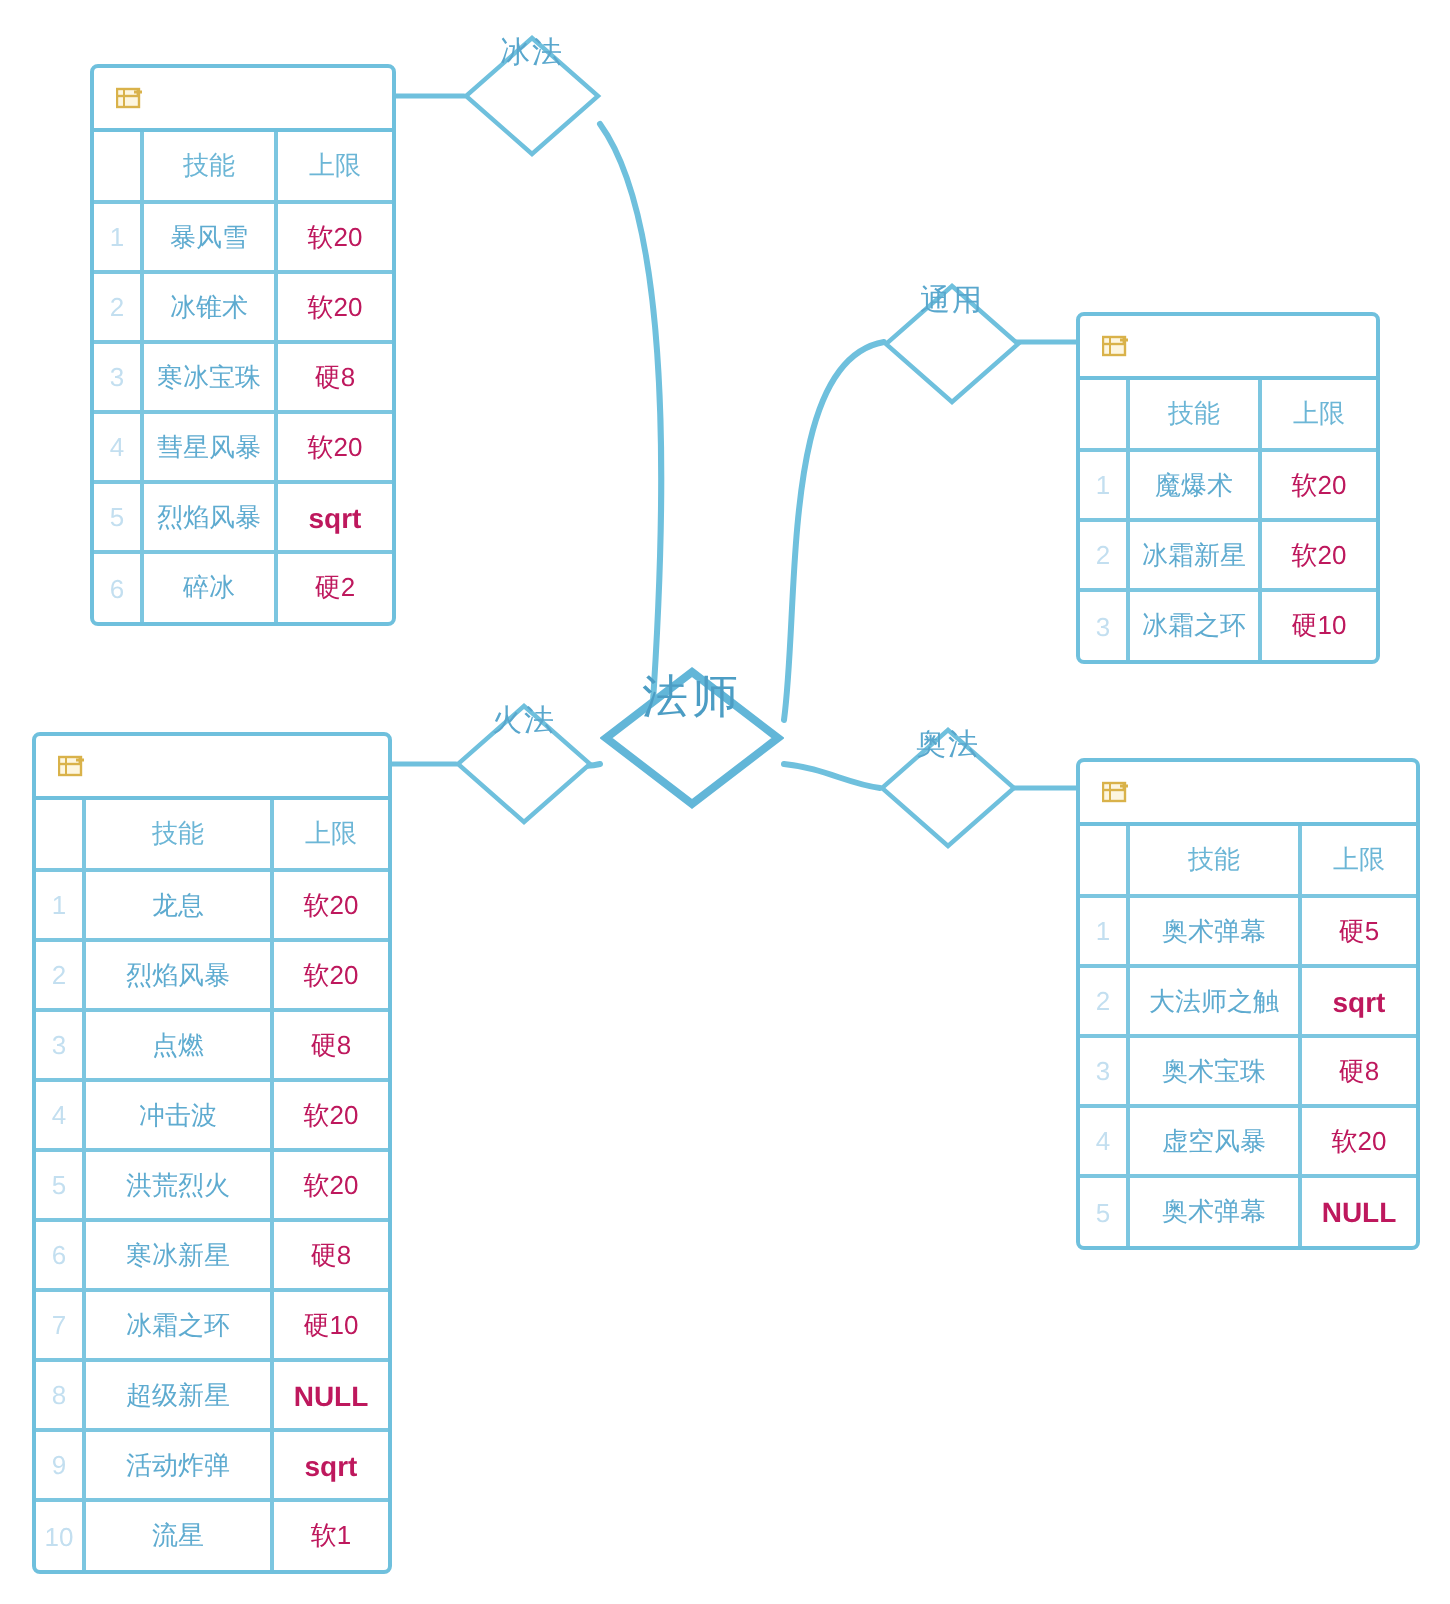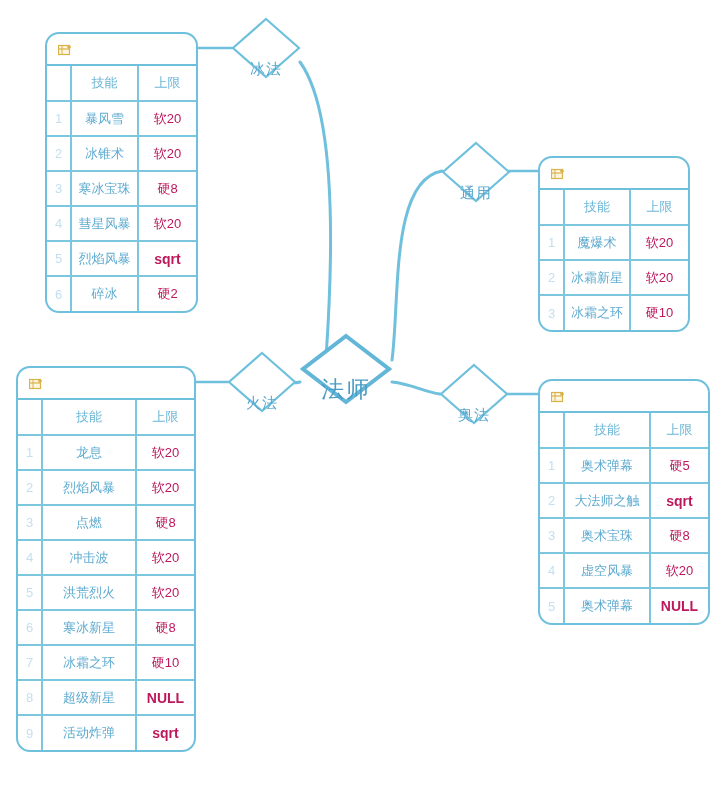--- a/index.html
+++ b/index.html
@@ -24,21 +24,21 @@
     height: 802px;
     pointer-events: none;
     z-index: 1;
   }
 
   
   .diamond {
     position: absolute;
     z-index: 3;
     display: flex;
-    align-items: flex-end;
+    align-items: flex-start;
     justify-content: center;
   }
   .diamond .dshape {
     position: absolute;
     left: 0; top: 0;
     width: 100%;
     height: 100%;
   }
   .diamond .dlabel {
     position: relative;
@@ -55,21 +55,21 @@
     color: #4c9dc4;
     letter-spacing: 2px;
   }
 
   
   .card {
     position: absolute;
     z-index: 2;
     background: #ffffff;
     border: 2px solid #6fc0dd;
-    border-radius: 14px;
+    border-radius: 4px;
     box-sizing: border-box;
     box-shadow: 0 0 0 0 rgba(0,0,0,0);
   }
   .card-head {
     height: 32px;
     border-bottom: 2px solid #6fc0dd;
     display: flex;
     align-items: center;
     padding-left: 11px;
     box-sizing: border-box;
@@ -344,20 +344,25 @@
         <tr>
           <td class="idx">8</td>
           <td class="name">超级新星</td>
           <td class="val mono">NULL</td>
         </tr>
         <tr>
           <td class="idx">9</td>
           <td class="name">活动炸弹</td>
           <td class="val mono">sqrt</td>
         </tr>
+        <tr>
+          <td class="idx">10</td>
+          <td class="name">流星</td>
+          <td class="val">软1</td>
+        </tr>
       </tbody>
   </table>
 </div>
 
 <div class="card" id="card-arcane" style="left:538px; top:379px; width:172px;">
   <div class="card-head">
     <span class="tbl-icon">
       <svg viewBox="0 0 15 13" width="15" height="13">
         <rect x="0.5" y="1.5" width="11" height="9" fill="#fdf6e0" stroke="#d9b24a" stroke-width="1.2"></rect>
         <line x1="0.5" y1="5" x2="11.5" y2="5" stroke="#d9b24a" stroke-width="1.2"></line>

